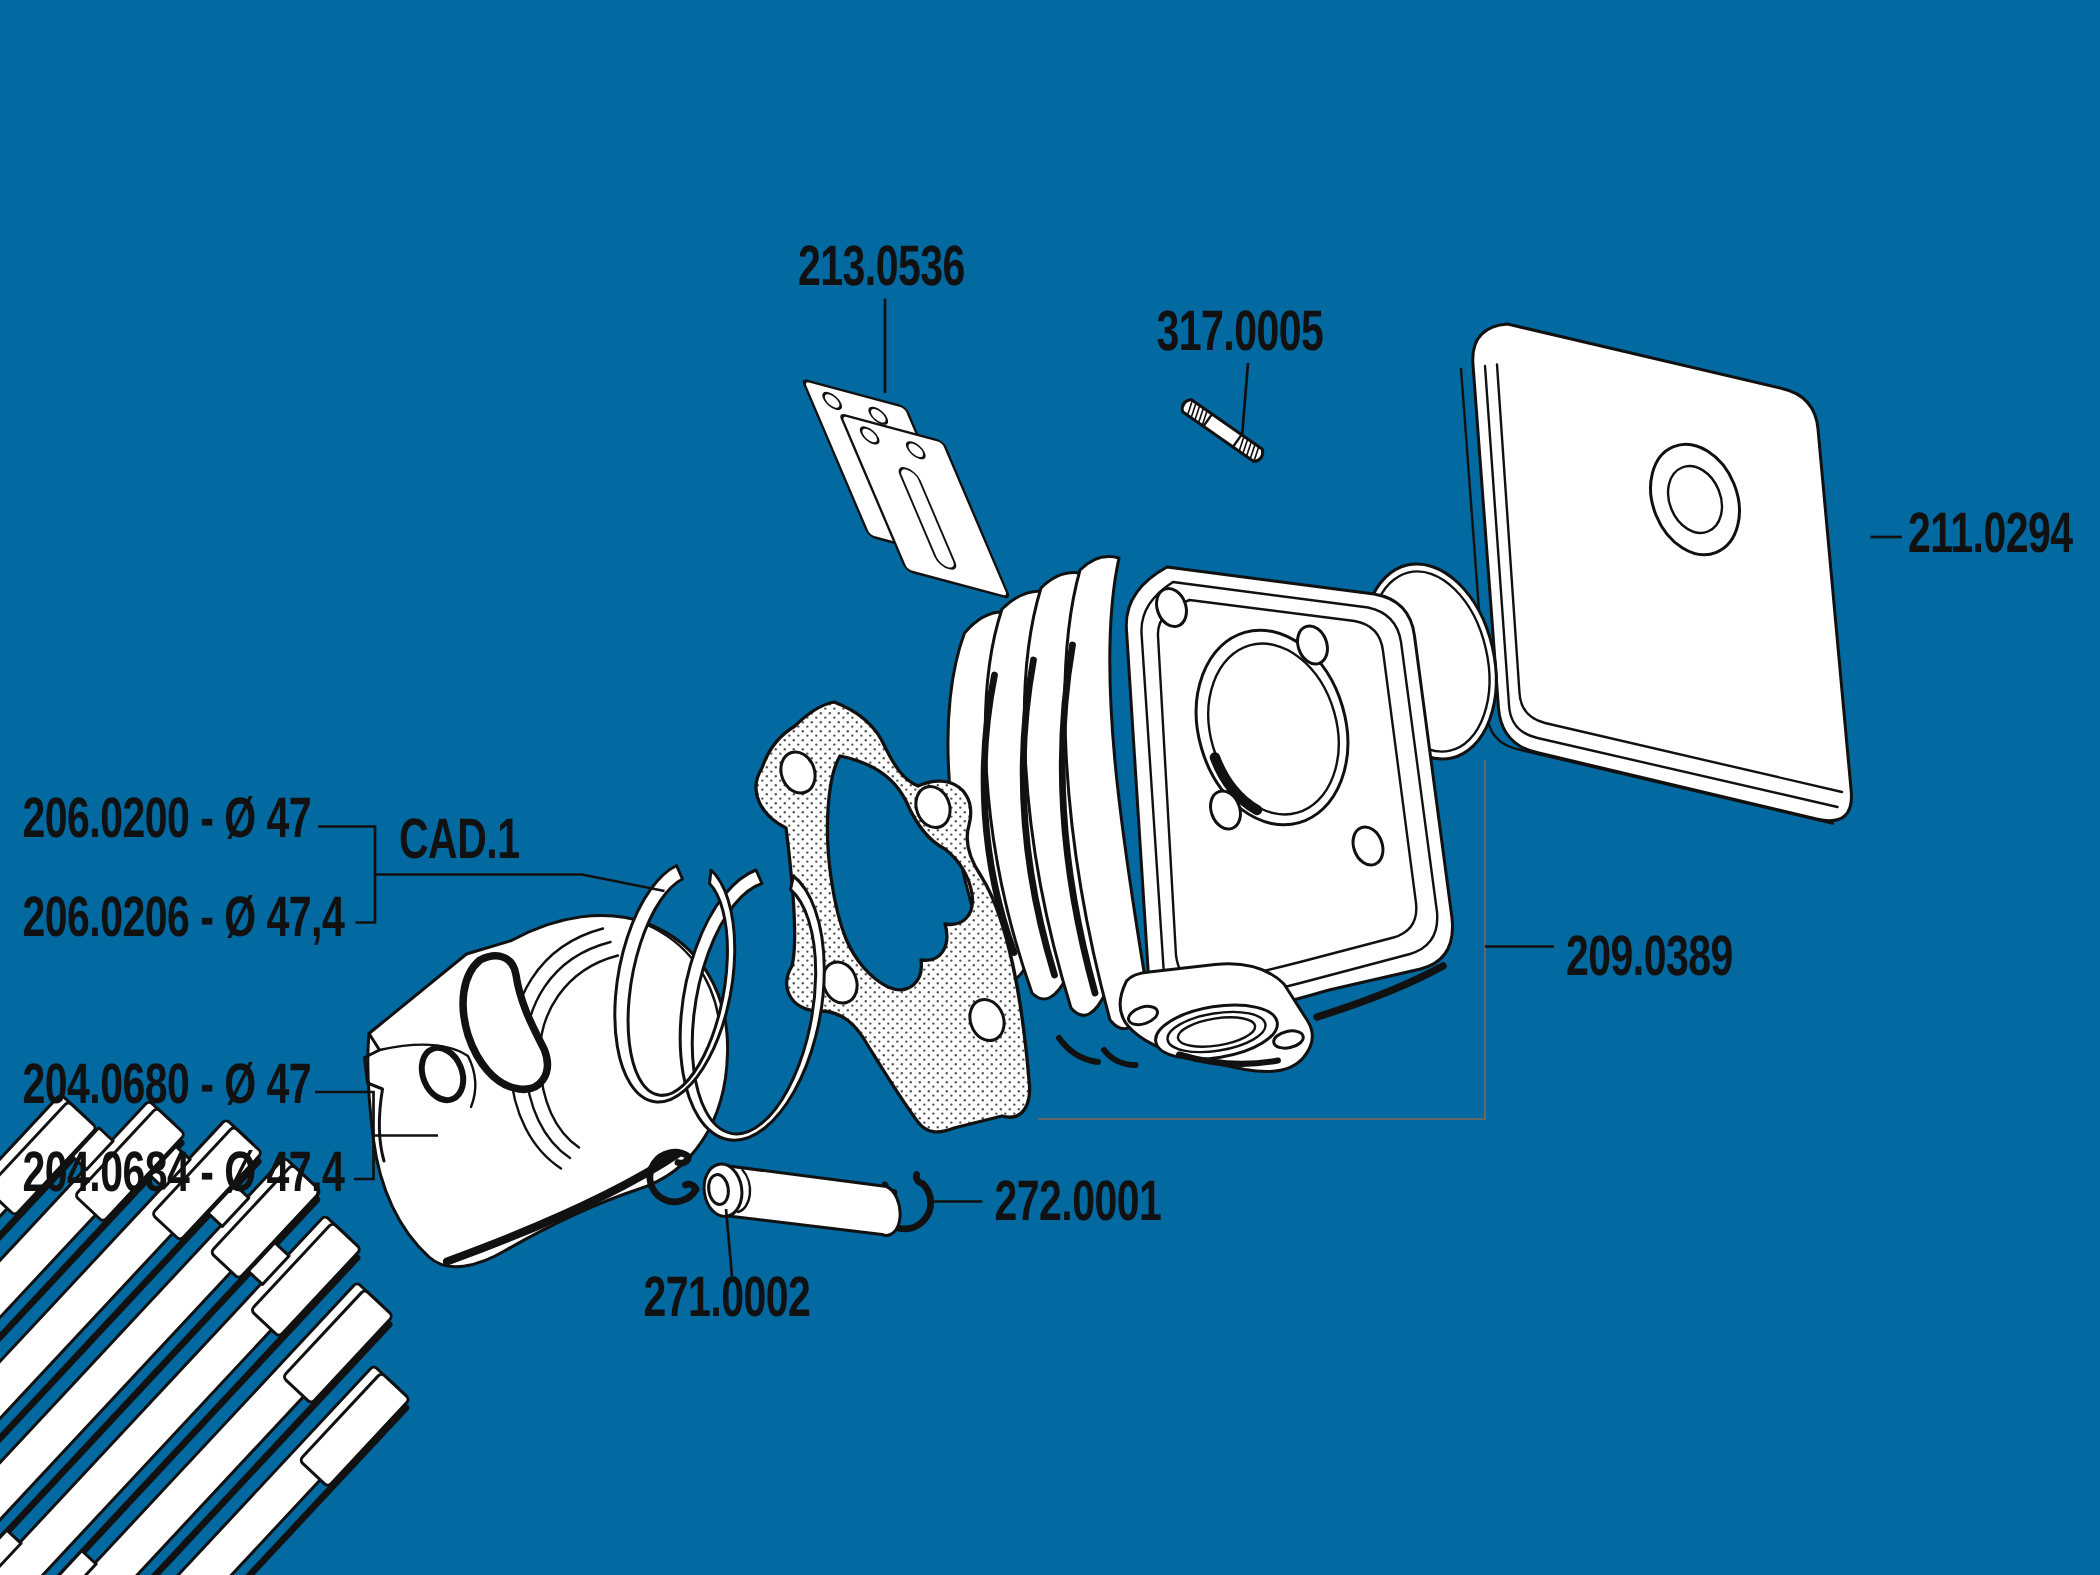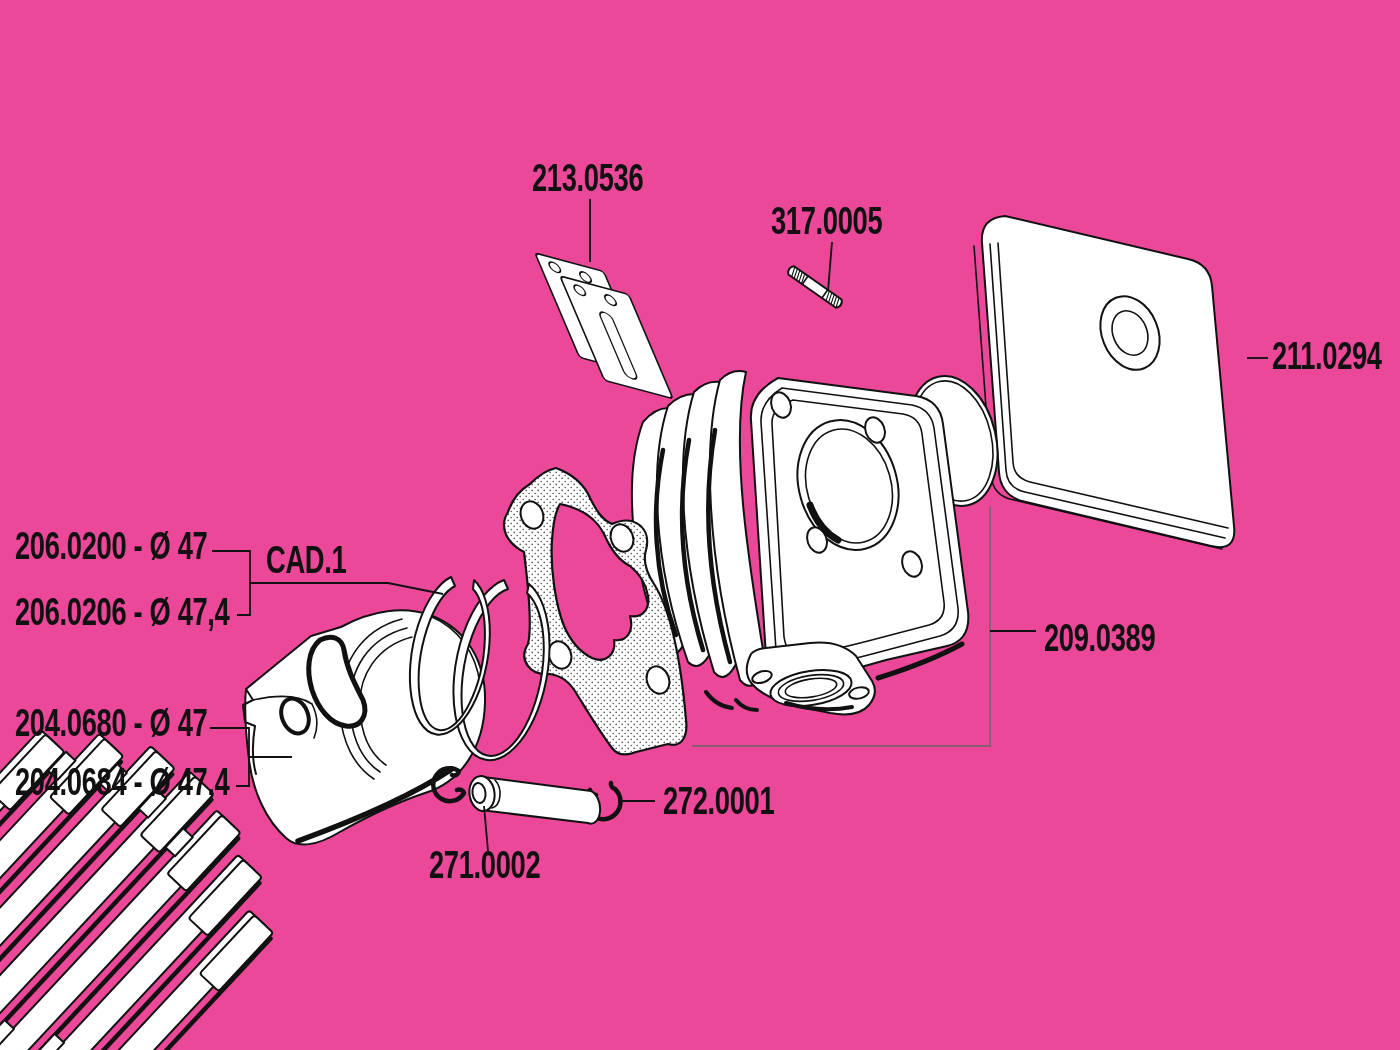--- a/index.html
+++ b/index.html
@@ -1,16 +1,16 @@
 <!DOCTYPE html>
 <html><head>
 <meta charset="utf-8">
 <style>
   html,body{margin:0;padding:0;background:#fff;}
-  #stage{position:relative;width:1400px;height:1050px;background:#ec4899;overflow:hidden;
+  #stage{position:relative;width:1400px;height:1050px;background:#0369a1;overflow:hidden;
          font-family:"Liberation Sans",sans-serif;}
   #art{position:absolute;left:0;top:0;}
   .plabel{position:absolute;font-weight:700;font-size:38px;line-height:38px;color:#111;
           white-space:nowrap;transform:scaleX(0.72);transform-origin:0 0;letter-spacing:-0.5px;}
   svg *{vector-effect:none;}
   .ln{stroke:#111;stroke-width:2;fill:none;stroke-linecap:round;stroke-linejoin:round;}
   .thin{stroke:#111;stroke-width:1.6;fill:none;stroke-linecap:round;stroke-linejoin:round;}
   .wht{fill:#fff;stroke:#111;stroke-width:2;stroke-linejoin:round;}
   .hvy{stroke:#111;fill:none;stroke-linecap:round;}
   .leader{stroke:#111;stroke-width:1.8;fill:none;}

